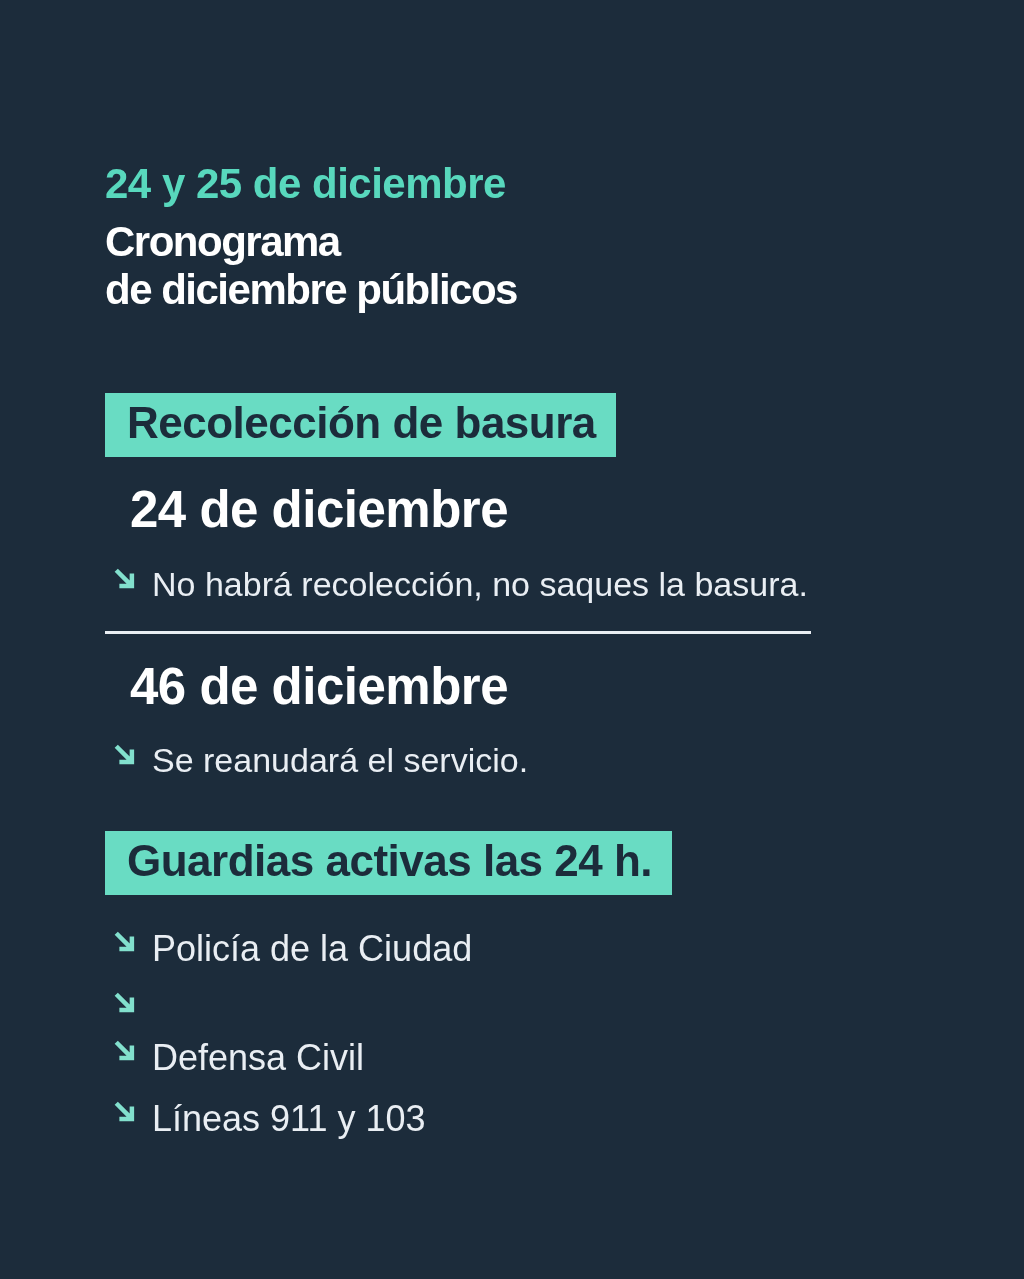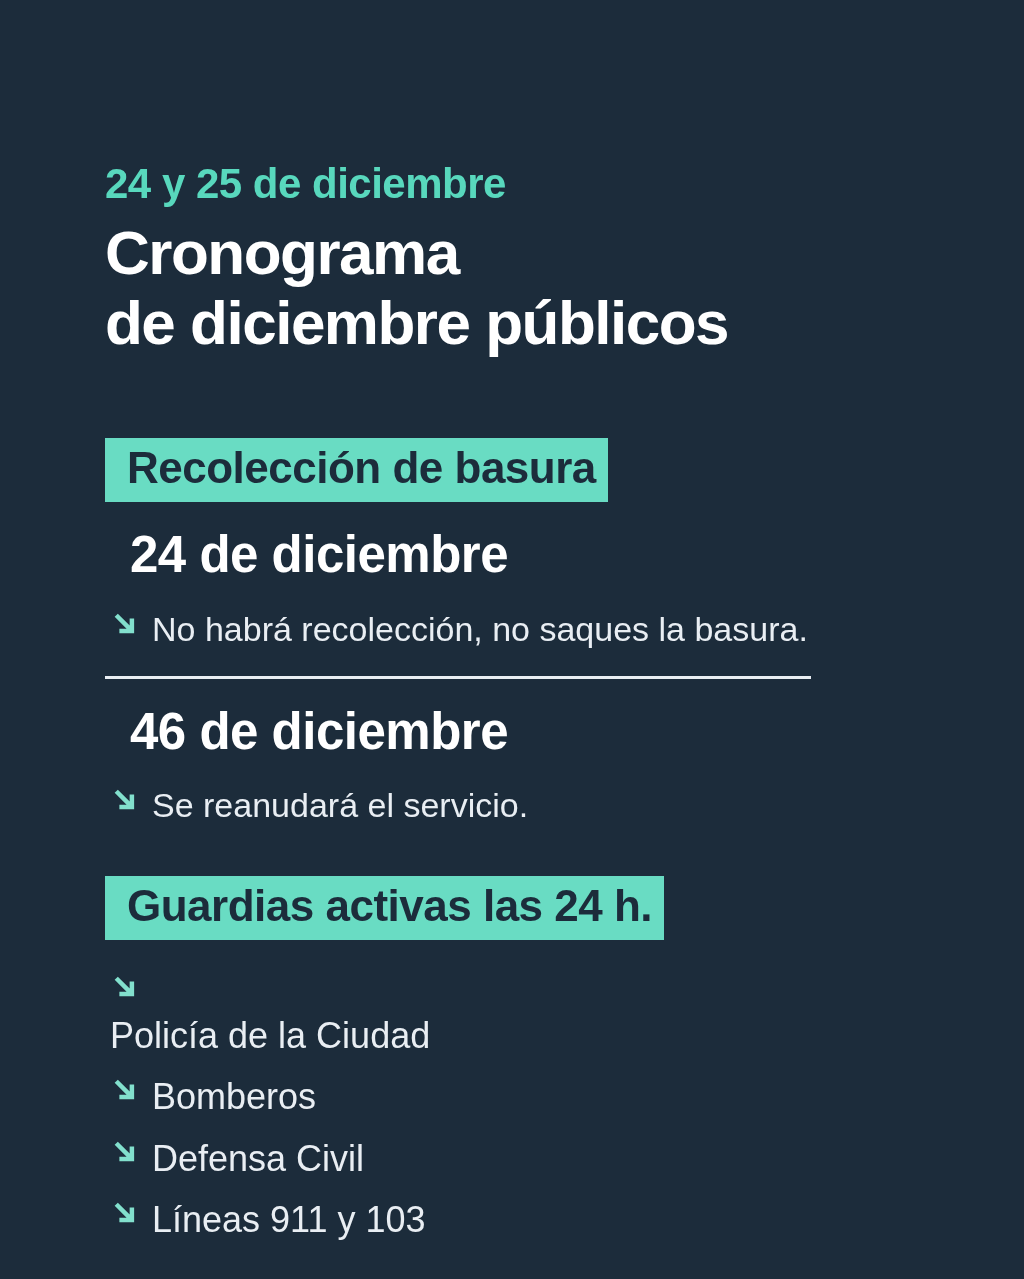--- a/index.html
+++ b/index.html
@@ -25,36 +25,36 @@
   .kicker {
     color: var(--kicker);
     font-size: 42px;
     font-weight: bold;
     letter-spacing: -0.5px;
     line-height: 1.15;
   }
   .title {
     margin: 10px 0 0 0;
     color: var(--heading-text);
-    font-size: 62px;
+    font-size: 42px;
     font-weight: bold;
     letter-spacing: -1.5px;
     line-height: 1.13;
   }
   .section-recoleccion { margin-top: 80px; }
   .section-guardias  { margin-top: 50px; }
   .hl {
     display: inline-block;
     background: var(--accent);
     color: var(--background);
     font-size: 44px;
     font-weight: bold;
     letter-spacing: -0.5px;
     line-height: 1;
-    padding: 8px 12px 12px 22px;
+    padding: 8px 20px 12px 22px;
   }
   .sub {
     margin: 24px 0 0 25px;
     color: var(--heading-text);
     font-size: 51px;
     font-weight: bold;
     letter-spacing: -0.5px;
     line-height: 1.15;
   }
   .row {
@@ -66,21 +66,21 @@
     line-height: 1.2;
   }
   .row .arrow { color: var(--arrow); flex: 0 0 auto; }
   .divider {
     width: 706px;
     height: 3px;
     background: var(--body-text);
     margin-top: 26px;
   }
   .section-guardias .row { font-size: 36px; margin-top: 18px; }
-  .section-guardias .row.first { margin-top: 32px; flex-direction: column; }
+  .section-guardias .row.first { margin-top: 32px; }
 </style>
 </head>
 <body>
 
 <div class="poster">
 
   <header>
     <div class="kicker">24 y 25 de diciembre</div>
     <h1 class="title"><span>Cronograma</span><br><span>de diciembre públicos</span></h1>
   </header>
@@ -114,21 +114,20 @@
       <svg class="arrow" viewBox="0 0 24 24" width="30" height="30">
         <path d="M5 5 L17.5 17.5 M17.5 7.5 V17.5 H7.5" fill="none" stroke="currentColor" stroke-width="3.6"></path>
       </svg>
       <span>Policía de la Ciudad</span>
     </div>
 
     <div class="row">
       <svg class="arrow" viewBox="0 0 24 24" width="30" height="30">
         <path d="M5 5 L17.5 17.5 M17.5 7.5 V17.5 H7.5" fill="none" stroke="currentColor" stroke-width="3.6"></path>
       </svg>
-      <span>Bomberos</span>
     </div>
 
     <div class="row">
       <svg class="arrow" viewBox="0 0 24 24" width="30" height="30">
         <path d="M5 5 L17.5 17.5 M17.5 7.5 V17.5 H7.5" fill="none" stroke="currentColor" stroke-width="3.6"></path>
       </svg>
       <span>Defensa Civil</span>
     </div>
 
     <div class="row">

